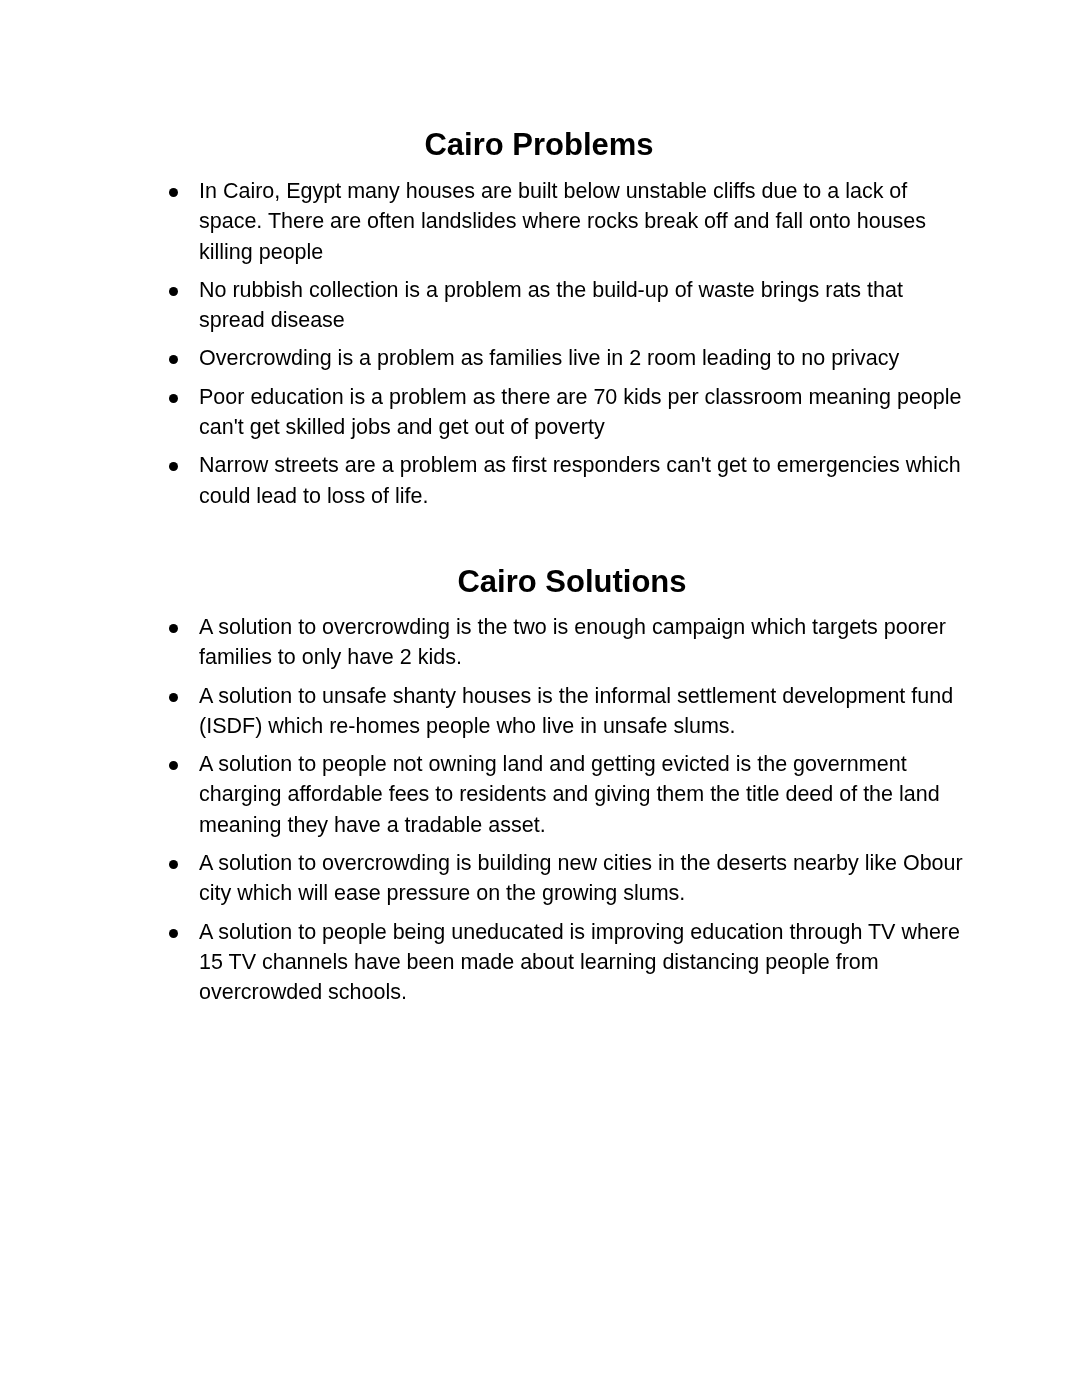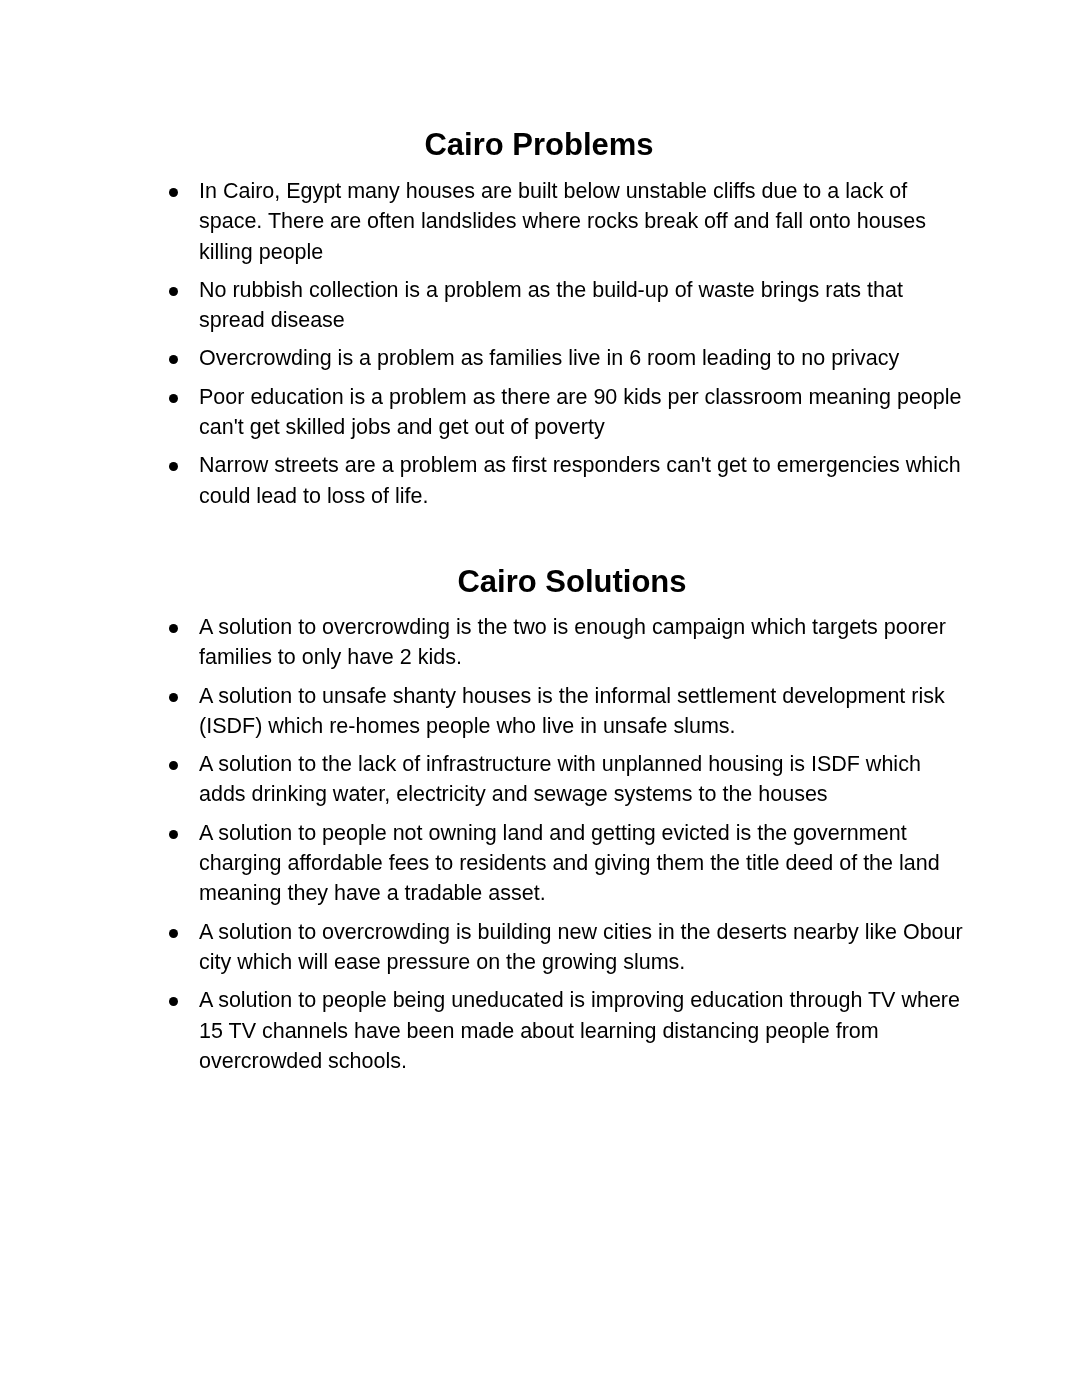--- a/index.html
+++ b/index.html
@@ -31,27 +31,26 @@
     }
   </style>
 </head>
 <body>
 
 <div class="page">
   <h1 class="section-title title-problems">Cairo Problems</h1>
   <ul class="bullets problems">
     <li><span class="bullet"></span><span>In Cairo, Egypt many houses are built below unstable cliffs due to a lack of space. There are often landslides where rocks break off and fall onto houses killing people</span></li>
     <li><span class="bullet"></span><span>No rubbish collection is a problem as the build-up of waste brings rats that spread disease</span></li>
-    <li><span class="bullet"></span><span>Overcrowding is a problem as families live in 6 room leading to no privacy</span></li>
-    <li><span class="bullet"></span><span>Poor education is a problem as there are 90 kids per classroom meaning people can't get skilled jobs and get out of poverty</span></li>
+    <li><span class="bullet"></span><span>Overcrowding is a problem as families live in 2 room leading to no privacy</span></li>
+    <li><span class="bullet"></span><span>Poor education is a problem as there are 70 kids per classroom meaning people can't get skilled jobs and get out of poverty</span></li>
     <li><span class="bullet"></span><span>Narrow streets are a problem as first responders can't get to emergencies which could lead to loss of life.</span></li>
   </ul>
 
   <h1 class="section-title title-solutions">Cairo Solutions</h1>
   <ul class="bullets solutions">
     <li><span class="bullet"></span><span>A solution to overcrowding is the two is enough campaign which targets poorer families to only have 2 kids.</span></li>
-    <li><span class="bullet"></span><span>A solution to unsafe shanty houses is the informal settlement development risk (ISDF) which re-homes people who live in unsafe slums.</span></li>
-    <li><span class="bullet"></span><span>A solution to the lack of infrastructure with unplanned housing is ISDF which adds drinking water, electricity and sewage systems to the houses</span></li>
+    <li><span class="bullet"></span><span>A solution to unsafe shanty houses is the informal settlement development fund (ISDF) which re-homes people who live in unsafe slums.</span></li>
     <li><span class="bullet"></span><span>A solution to people not owning land and getting evicted is the government charging affordable fees to residents and giving them the title deed of the land meaning they have a tradable asset.</span></li>
     <li><span class="bullet"></span><span>A solution to overcrowding is building new cities in the deserts nearby like Obour city which will ease pressure on the growing slums.</span></li>
     <li><span class="bullet"></span><span>A solution to people being uneducated is improving education through TV where 15 TV channels have been made about learning distancing people from overcrowded schools.</span></li>
   </ul>
 </div>
 
 </body></html>

